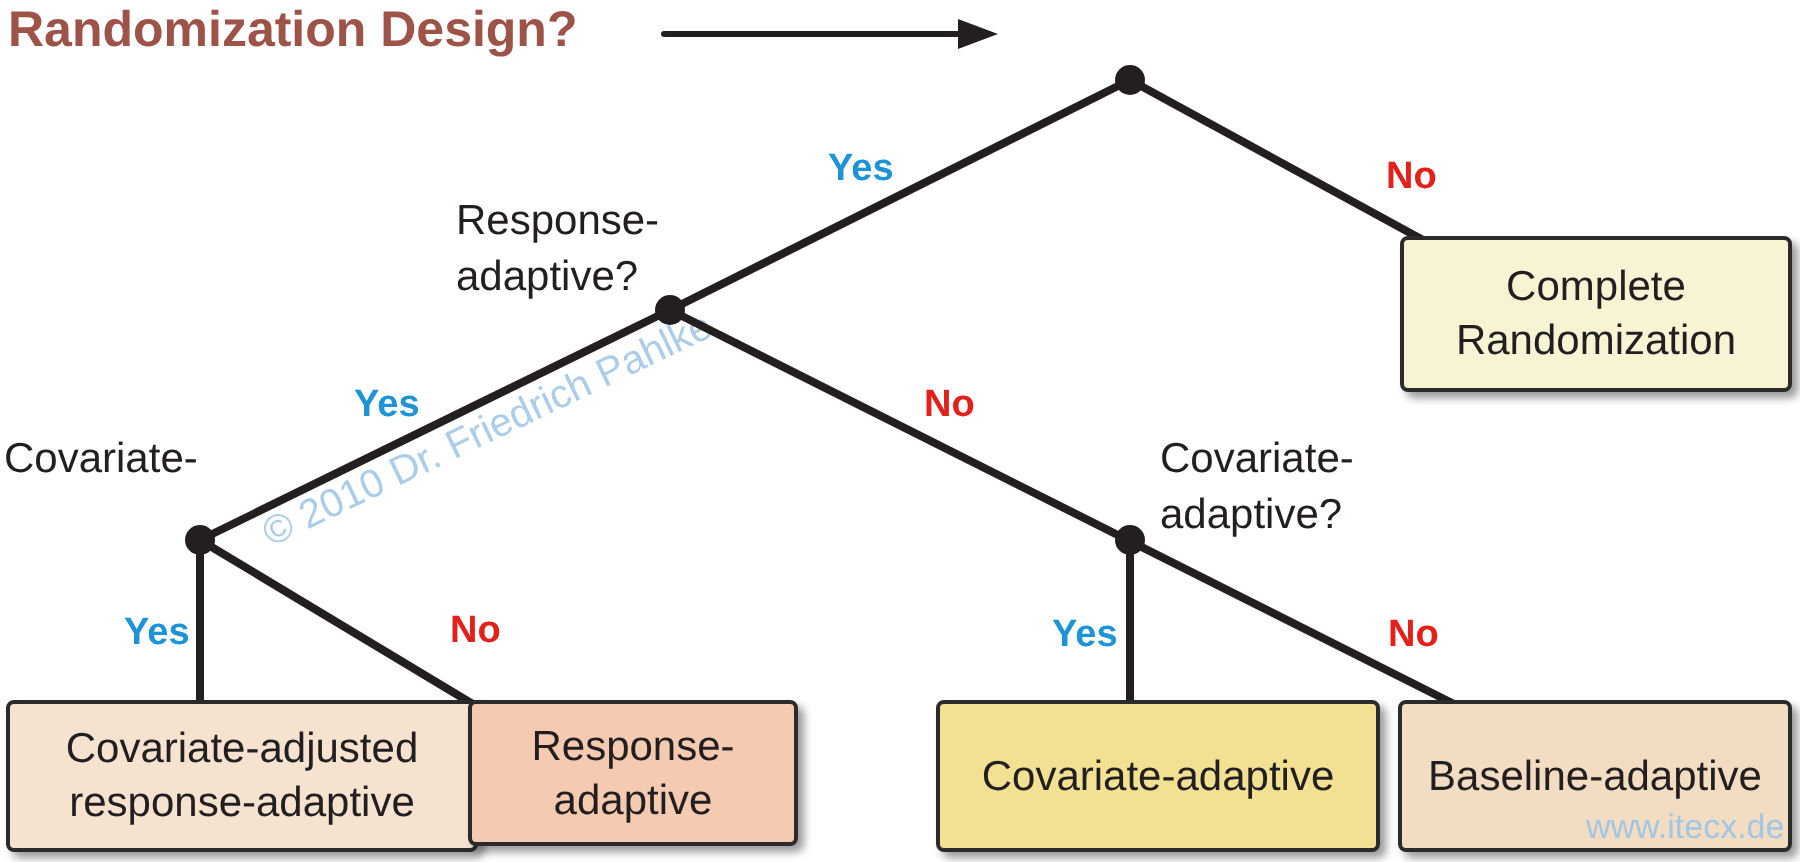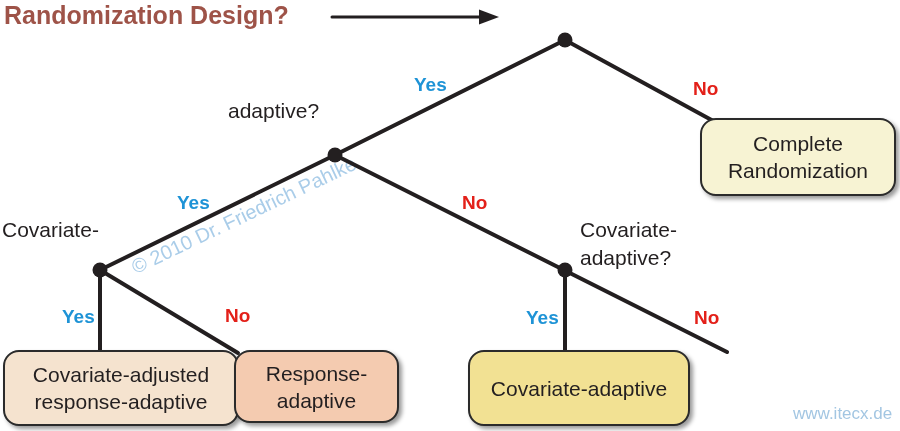--- a/index.html
+++ b/index.html
@@ -21,21 +21,21 @@
   #no-restricted{left:693px;top:78px;}
   #yes-response{left:177px;top:192px;}
   #no-response{left:462px;top:192px;}
   #yes-covadjusted{left:62px;top:306px;}
   #no-covadjusted{left:225px;top:305px;}
   #yes-covadaptive{left:526px;top:307px;}
   #no-covadaptive{left:694px;top:307px;}
   .box{
     position:absolute;display:flex;align-items:center;justify-content:center;
     text-align:center;font-size:21px;line-height:27px;padding:0 8px;
-    border:2px solid #2b2b2b;border-radius:16px;box-sizing:border-box;
+    border:2px solid #2b2b2b;border-radius:4px;box-sizing:border-box;
     box-shadow:3px 3px 4px rgba(0,0,0,0.40);color:#231f20;z-index:3;
   }
   #box-complete{left:700px;top:118px;width:196px;height:78px;}
   #box-cara{left:3px;top:350px;width:236px;height:76px;}
   #box-response{left:234px;top:350px;width:165px;height:73px;}
   #box-covadaptive{left:468px;top:350px;width:222px;height:76px;}
   #box-baseline{left:699px;top:350px;width:197px;height:76px;}
   #tree-svg{position:absolute;left:0;top:0;z-index:2;}
   .watermark{
     position:absolute;left:133px;top:257px;z-index:1;
@@ -69,20 +69,21 @@
     <circle cx="100" cy="270" r="7.5" fill="#231f20"></circle>
     <circle cx="565" cy="270" r="7.5" fill="#231f20"></circle>
   </svg>
 
   <div class="text-layer">
 
     <h1 class="title" style="color: rgb(158, 83, 72);">Randomization Design?</h1>
 
 
     <div class="q" id="q-response">
+      <div>Response-</div>
       <div>adaptive?</div>
     </div>
 
     <div class="q" id="q-covadjusted">
       <div>Covariate-</div>
     </div>
 
     <div class="q" id="q-covadaptive">
       <div>Covariate-</div>
       <div>adaptive?</div>
@@ -102,16 +103,17 @@
   </div>
 
   <div class="box" id="box-complete" style="background-color: rgb(247, 243, 211);">Complete Randomization</div>
 
   <div class="box" id="box-cara" style="background-color: rgb(245, 227, 207);">Covariate-adjusted response-adaptive</div>
 
   <div class="box" id="box-response" style="background-color: rgb(244, 203, 176);">Response-adaptive</div>
 
   <div class="box" id="box-covadaptive" style="background-color: rgb(242, 225, 147);">Covariate-adaptive</div>
 
+  <div class="box" id="box-baseline" style="background-color: rgb(242, 220, 194);">Baseline-adaptive</div>
 
   <div class="url" style="color: rgb(163, 198, 226);">www.itecx.de</div>
 
 </div>
 
 </body></html>

